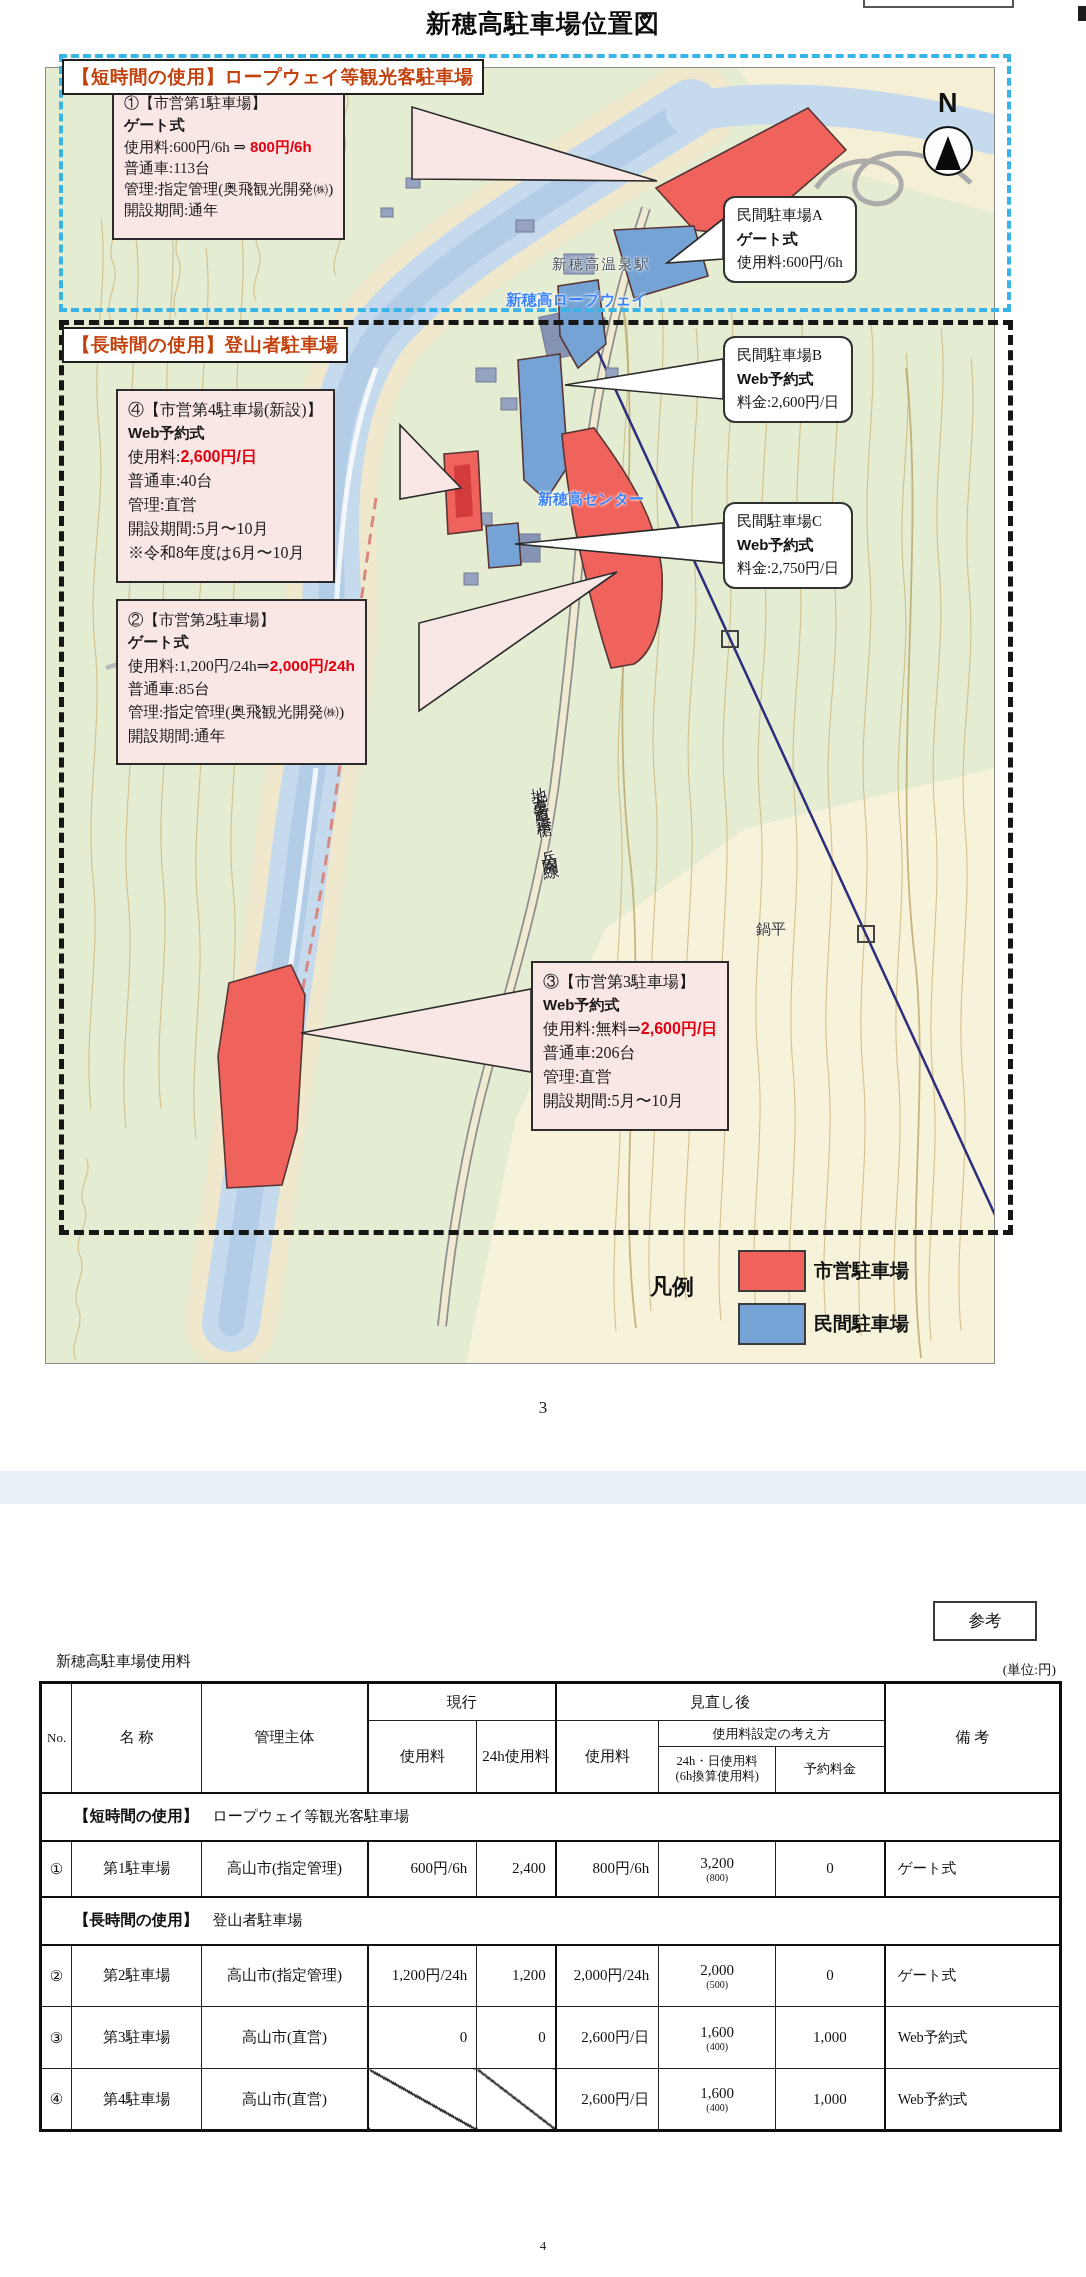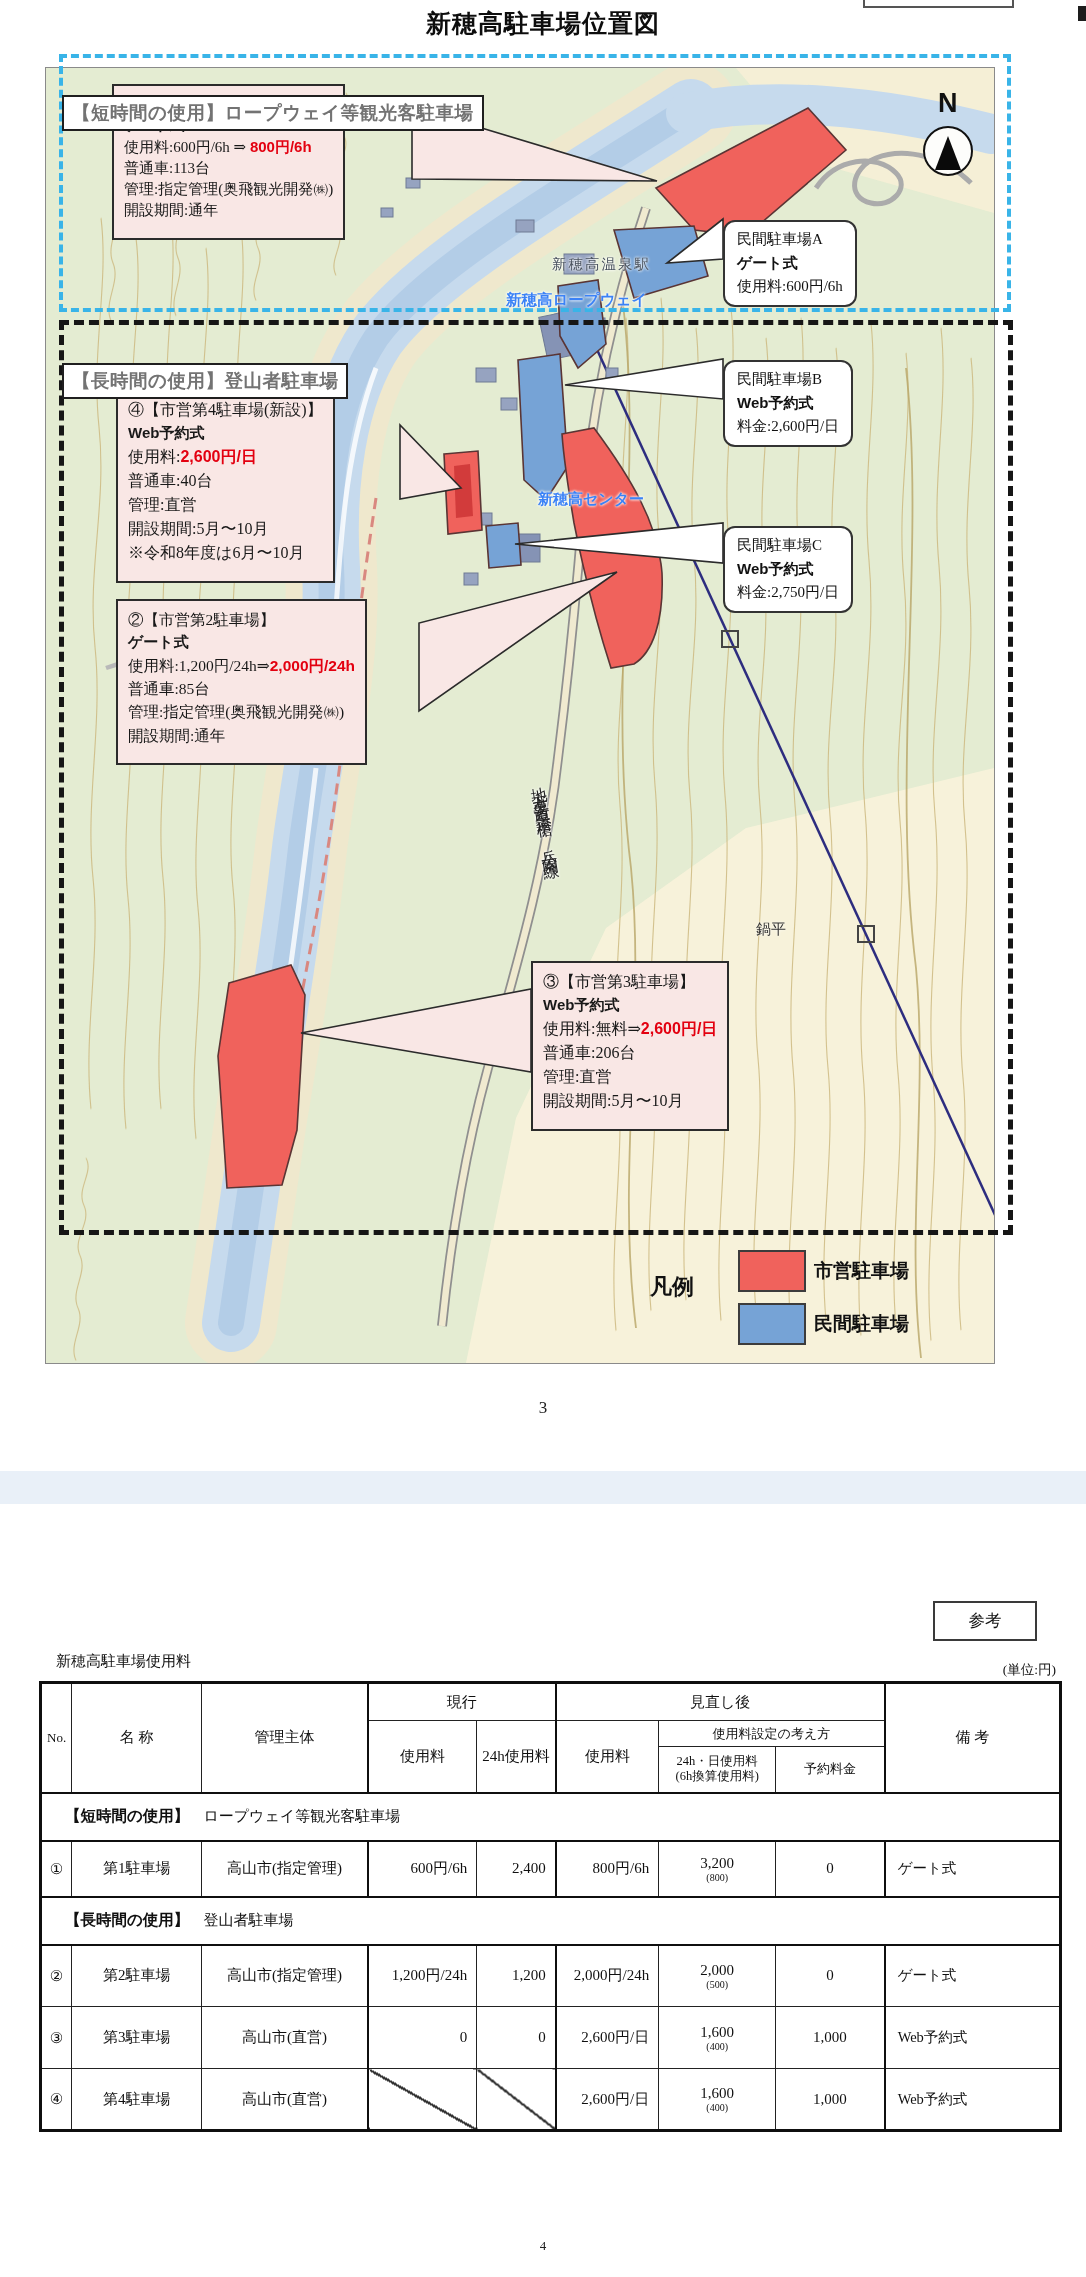--- a/index.html
+++ b/index.html
@@ -8,26 +8,26 @@
   .abs{position:absolute;}
 
   
   .doc-title{left:0;top:7px;width:1086px;text-align:center;font:bold 25px "Liberation Sans","DejaVu Sans",sans-serif;color:#0d0d0d;letter-spacing:1px;}
   .top-partial-box{left:863px;top:-32px;width:147px;height:36px;border:2px solid #555;background:#fff;}
   .edge-tick{left:1078px;top:6px;width:8px;height:15px;background:#1d1d1d;}
 
   .map-frame{left:45px;top:67px;width:948px;height:1295px;border:1px solid #8a8a8a;background:#e4ecd2;}
   .zone-cyan{left:59px;top:54px;width:944px;height:250px;border:4px dashed #39b4e8;z-index:5;}
   .zone-black{left:59px;top:320px;width:944px;height:905px;border:5px dashed #161616;z-index:5;}
-  .zone-label{background:#fff;border:2px solid #1f1f1f;padding:3px 8px 4px;font:bold 18.5px "Liberation Sans","DejaVu Sans",sans-serif;color:#737373;z-index:9;white-space:nowrap;letter-spacing:.5px;margin-top:36px;}
+  .zone-label{background:#fff;border:2px solid #1f1f1f;padding:3px 8px 4px;font:bold 18.5px "Liberation Sans","DejaVu Sans",sans-serif;color:#c2410c;z-index:9;white-space:nowrap;letter-spacing:.5px;}
 
   .callout{background:#f9e7e5;border:2px solid #2b2b2b;padding:7px 10px 16px;font:15.5px/1.5 "Liberation Serif","DejaVu Serif",serif;color:#181818;z-index:8;white-space:nowrap;}
   .callout .ctype,.pcallout .ctype{font-family:"Liberation Sans","DejaVu Sans",sans-serif;font-weight:bold;font-size:15px;}
   .cred{color:#e30010;font-weight:bold;font-family:"Liberation Sans","DejaVu Sans",sans-serif;}
-  .pcallout{background:#fff;border:2px solid #333;border-radius:12px;padding:6px 12px 7px;font:15px/1.55 "Liberation Serif","DejaVu Serif",serif;z-index:8;white-space:nowrap;margin-top:24px;}
+  .pcallout{background:#fff;border:2px solid #333;border-radius:12px;padding:6px 12px 7px;font:15px/1.55 "Liberation Serif","DejaVu Serif",serif;z-index:8;white-space:nowrap;}
 
   .maplabel{z-index:7;white-space:nowrap;color:#3b82f6;}
   .lbl-station{font:14.5px "Liberation Serif",serif;color:#49525e;letter-spacing:2px;text-shadow:0 0 3px #fff,0 0 3px #fff;}
   .lbl-bold{font:bold 15.5px "Liberation Sans","DejaVu Sans",sans-serif;text-shadow:0 0 3px #fff,0 0 3px #fff;}
   .lbl-road{writing-mode:vertical-rl;text-orientation:upright;font:16px "Liberation Serif",serif;color:#222;letter-spacing:5px;transform:rotate(-9deg);text-shadow:0 0 3px #fff,0 0 3px #fff;}
   .lbl-nabe{font:15px "Liberation Serif",serif;color:#333;text-shadow:0 0 3px #fff;}
 
   .north-n{font:bold 27px "Liberation Sans",sans-serif;z-index:7;}
   .north-circle{width:46px;height:46px;border:2px solid #111;border-radius:50%;background:#fdfdfb;z-index:7;display:flex;align-items:flex-end;justify-content:center;}
   .north-needle{width:0;height:0;border-left:13px solid transparent;border-right:13px solid transparent;border-bottom:34px solid #0a0a0a;margin-bottom:4px;}
@@ -41,21 +41,21 @@
 
   
   .ref-box{left:933px;top:1601px;width:100px;height:36px;border:2px solid #3a3a3a;display:flex;align-items:center;justify-content:center;font:16.5px "Liberation Serif",serif;}
   .tbl-title{left:56px;top:1652px;font:15px "Liberation Serif",serif;}
   .tbl-unit{right:30px;top:1661px;font:13.5px "Liberation Serif",serif;}
   table.ftable{position:absolute;left:39px;top:1681px;border-collapse:collapse;table-layout:fixed;background:#fff;border:3px solid #0f0f0f;}
   .ftable th,.ftable td{border:1.4px solid #222;font-weight:normal;font-size:15px;padding:0 5px;text-align:center;vertical-align:middle;font-family:"Liberation Serif","DejaVu Serif",serif;color:#101010;}
   .ftable .bl2{border-left:2.6px solid #0f0f0f;}
   .ftable .small{font-size:13px;}
   .ftable .tiny{font-size:12.5px;line-height:1.25;}
-  .ftable tr.sec td{text-align:left;border-top:2.6px solid #0f0f0f;border-bottom:2.6px solid #0f0f0f;padding-left:23px;}
+  .ftable tr.sec td{text-align:left;border-top:2.6px solid #0f0f0f;border-bottom:2.6px solid #0f0f0f;padding-left:32px;}
   .ftable tr.sec .secb{font:bold 15.5px "Liberation Sans",sans-serif;margin-right:14px;}
   .ftable .ralign{text-align:right;padding-right:9px;}
   .ftable .lalign{text-align:left;padding-left:12px;}
   .ftable .rem{font-size:14.5px;}
   .ftable td.diag{background:linear-gradient(to top right,transparent 48.8%,#333 48.8%,#333 51.2%,transparent 51.2%);}
   .ftable .sub{display:block;font-size:10px;}
 </style>
 </head>
 <body>
 

